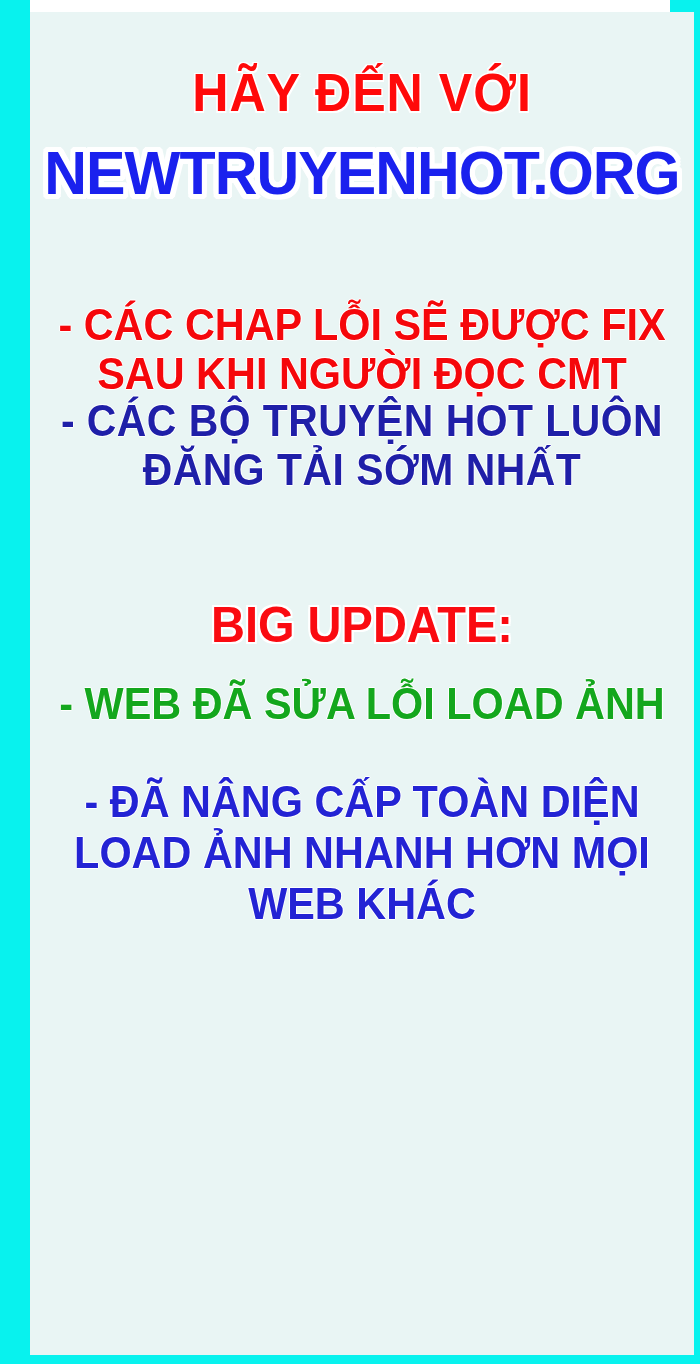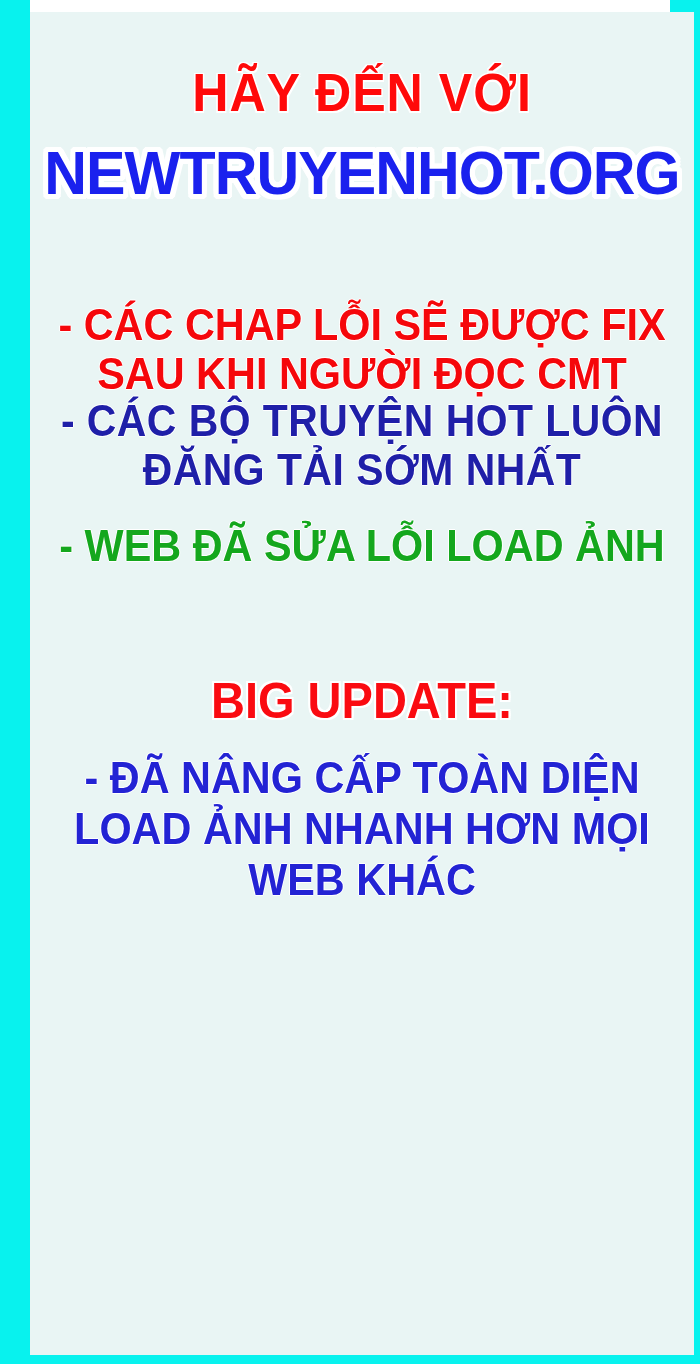--- a/index.html
+++ b/index.html
@@ -140,21 +140,21 @@
     font-size: 45px;
     color: #14A71D;
     transform: scaleX(0.92);
     letter-spacing: 0px;
     text-shadow:
       -1px 0 0 #ffffff, 1px 0 0 #ffffff,
        0 -1px 0 #ffffff, 0 1px 0 #ffffff;
   }
 
   
-  .blk-blue-note { margin-top: 28px; }
+  .blk-blue-note { margin-top: 52px; }
   .blk-blue-note .tline {
     font-size: 45px;
     color: #2323D4;
     transform: scaleX(0.92);
     letter-spacing: 0px;
     text-shadow:
       -1px 0 0 #ffffff, 1px 0 0 #ffffff,
        0 -1px 0 #ffffff, 0 1px 0 #ffffff;
   }
   .blk-blue-note .tline + .tline { margin-top: 4px; }
@@ -190,26 +190,26 @@
     <div class="blk blk-red-note">
       <div class="tline">- CÁC CHAP LỖI SẼ ĐƯỢC FIX</div>
       <div class="tline">SAU KHI NGƯỜI ĐỌC CMT</div>
     </div>
 
     <div class="blk blk-navy-note">
       <div class="tline">- CÁC BỘ TRUYỆN HOT LUÔN</div>
       <div class="tline">ĐĂNG TẢI SỚM NHẤT</div>
     </div>
 
+    <div class="blk blk-update-head">
+      <div class="tline">BIG UPDATE:</div>
+    </div>
+
     <div class="blk blk-green-note">
       <div class="tline">- WEB ĐÃ SỬA LỖI LOAD ẢNH</div>
-    </div>
-
-    <div class="blk blk-update-head">
-      <div class="tline">BIG UPDATE:</div>
     </div>
 
     <div class="blk blk-blue-note">
       <div class="tline">- ĐÃ NÂNG CẤP TOÀN DIỆN</div>
       <div class="tline">LOAD ẢNH NHANH HƠN MỌI</div>
       <div class="tline">WEB KHÁC</div>
     </div>
 
 
   </div>

